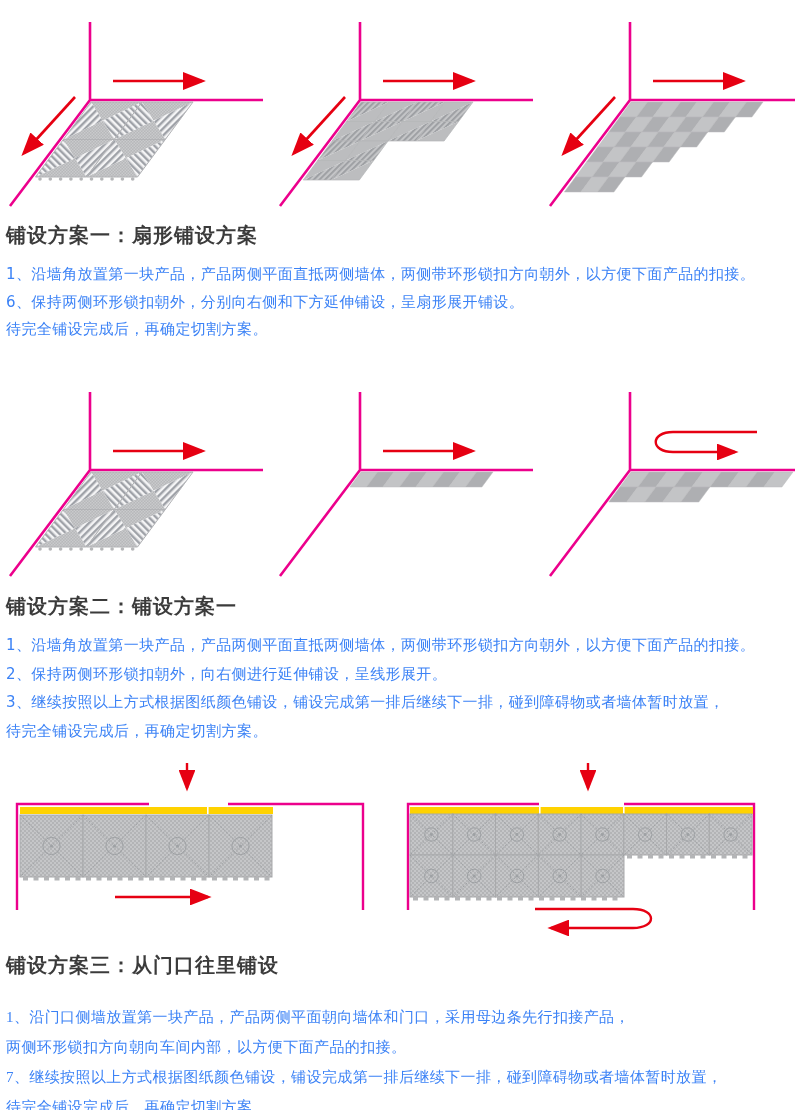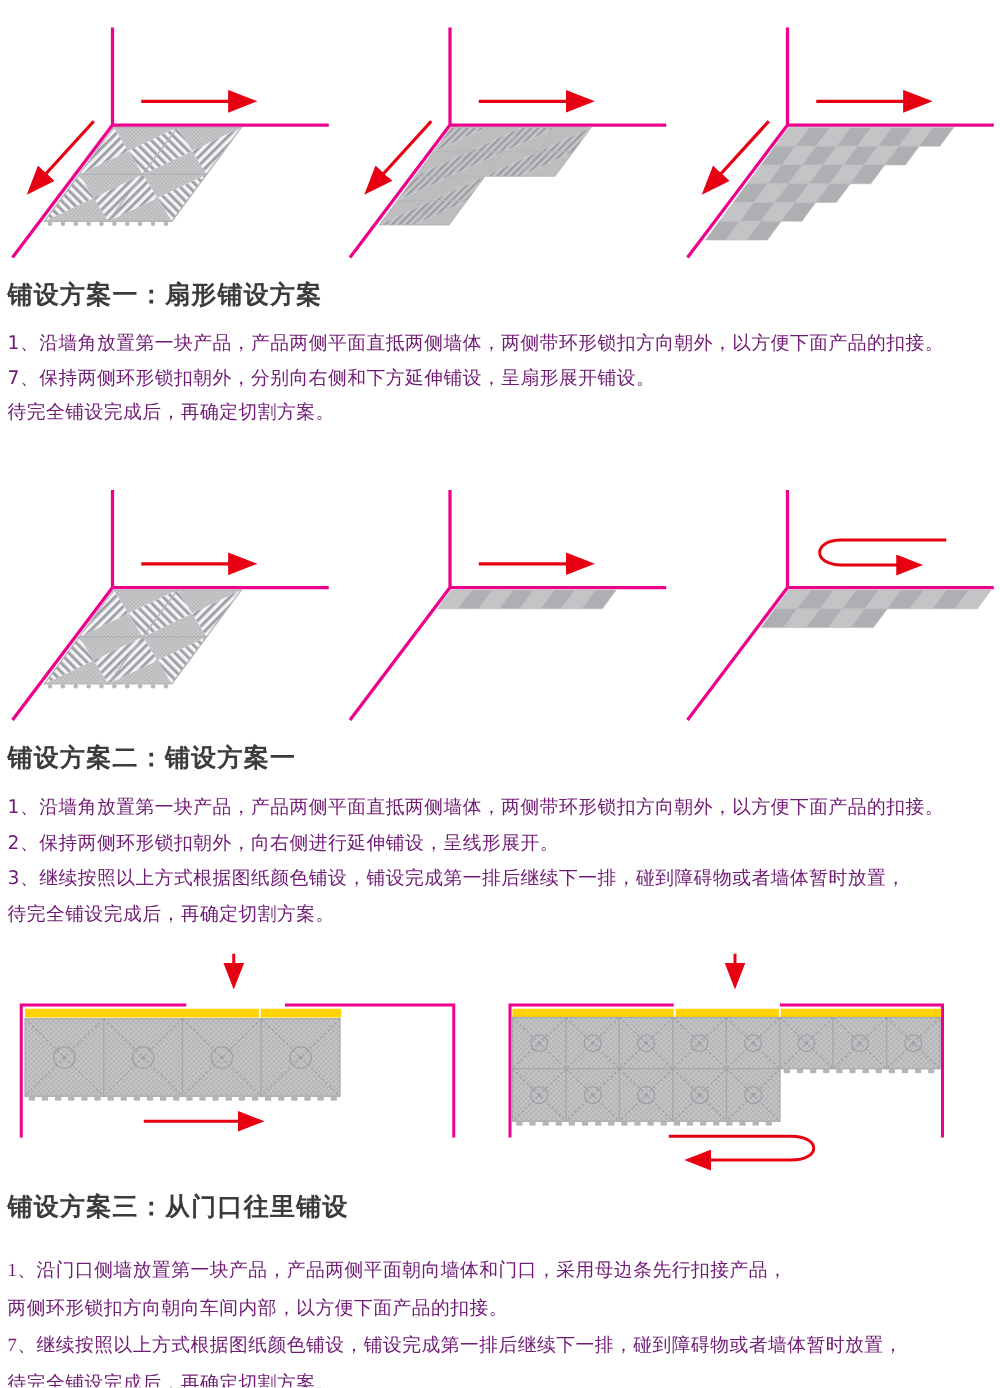--- a/index.html
+++ b/index.html
@@ -4,21 +4,21 @@
 <style>
   html,body{margin:0;padding:0;background:#fff;}
   .page{position:relative;width:800px;height:1110px;background:#ffffff;overflow:hidden;
         font-family:"DejaVu Sans","Liberation Sans",sans-serif;}
   .row{position:absolute;left:0;}
   #row1{top:0;}
   #row2{top:370px;}
   #row3{top:760px;}
   .tb{position:absolute;left:6px;right:2px;color:#454545;}
   .tb h2{margin:0;font-size:20px;font-weight:bold;color:#3b3b3b;letter-spacing:1px;}
-  .tb .lines p{margin:0;font-size:15px;white-space:nowrap;letter-spacing:0.4px;color:#701a75;}
+  .tb .lines p{margin:0;font-size:15px;white-space:nowrap;letter-spacing:0.4px;color:#3b82f6;}
   #s1{top:222px;} #s1 .lines{margin-top:12px;} #s1 .lines p{line-height:27.5px;}
   #s2{top:593px;} #s2 .lines{margin-top:11px;} #s2 .lines p{line-height:28.5px;}
   #s3{top:952px;font-family:Liberation Serif, serif;} #s3 .lines{margin-top:23px;} #s3 .lines p{line-height:30px;}
   svg{display:block;}
 </style>
 </head>
 <body>
 
 <div class="page">
 
@@ -391,21 +391,21 @@
           <line x1="588" y1="3" x2="588" y2="28" stroke="#e60012" stroke-width="2.4" marker-end="url(#arrowhead)"></line>
           <path d="M 535 149 L 633 149 C 657 149 657 168 633 168 L 551 168" fill="none" stroke="#e60012" stroke-width="2.4" marker-end="url(#arrowhead)"></path>
         </g>
       </svg>
     </div>
 
   <div class="tb" id="s1">
     <h2>铺设方案一：扇形铺设方案</h2>
     <div class="lines">
       <p>1、沿墙角放置第一块产品，产品两侧平面直抵两侧墙体，两侧带环形锁扣方向朝外，以方便下面产品的扣接。</p>
-      <p>7、保持两侧环形锁扣朝外，分别向右侧和下方延伸铺设，呈扇形展开铺设。</p>
+      <p>6、保持两侧环形锁扣朝外，分别向右侧和下方延伸铺设，呈扇形展开铺设。</p>
       <p>待完全铺设完成后，再确定切割方案。</p>
     </div>
   </div>
 
   <div class="tb" id="s2">
     <h2>铺设方案二：铺设方案一</h2>
     <div class="lines">
       <p>1、沿墙角放置第一块产品，产品两侧平面直抵两侧墙体，两侧带环形锁扣方向朝外，以方便下面产品的扣接。</p>
       <p>2、保持两侧环形锁扣朝外，向右侧进行延伸铺设，呈线形展开。</p>
       <p>3、继续按照以上方式根据图纸颜色铺设，铺设完成第一排后继续下一排，碰到障碍物或者墙体暂时放置，</p>

